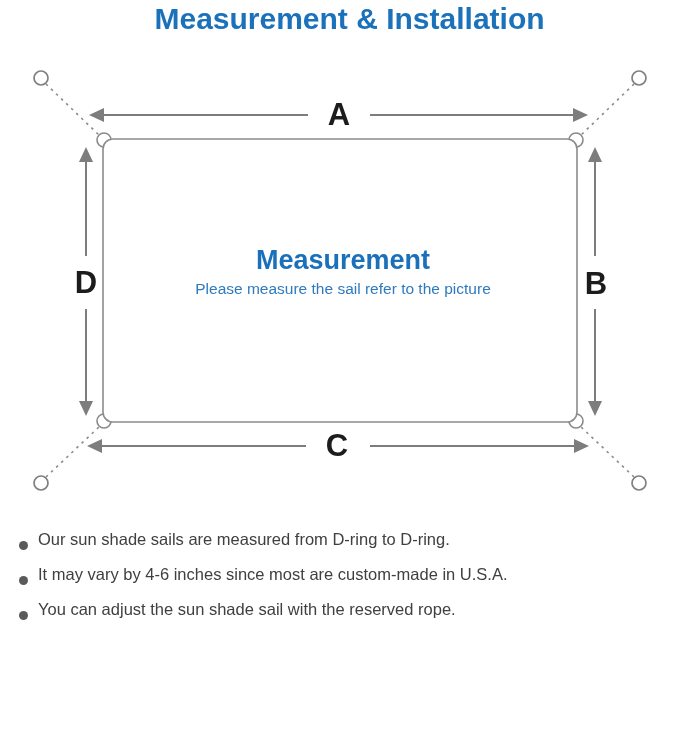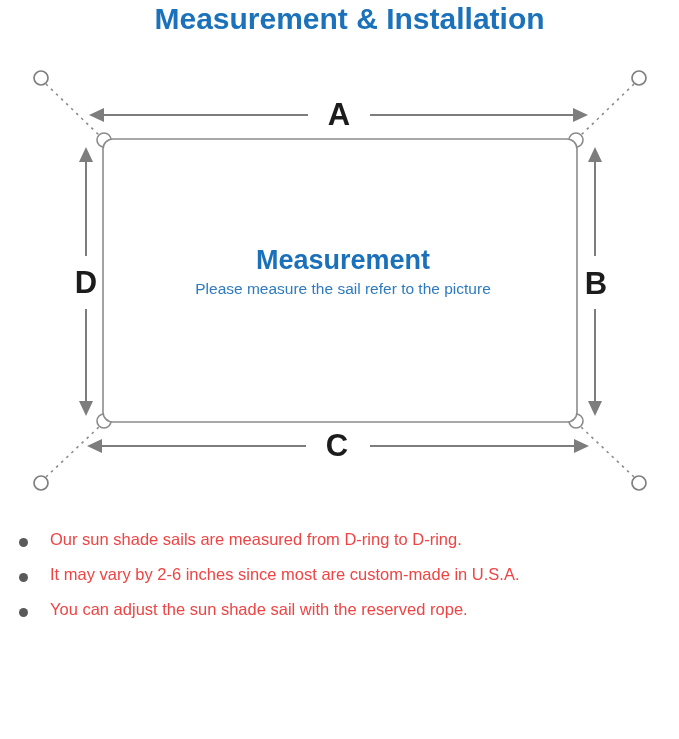--- a/index.html
+++ b/index.html
@@ -55,26 +55,25 @@
     top: 529px;
     left: 0;
     width: 679px;
     box-sizing: border-box;
     padding: 0 4px 0 19px;
     list-style: none;
     margin: 0;
   }
   .note-item {
     display: flex;
-    align-items: center;
+    align-items: flex-end;
     margin-bottom: 14px;
-    color: #ef4444;
+    color: #404040;
     font-size: 16.5px;
     line-height: 21px;
-    gap: 12px;
   }
   .bullet-dot {
     flex: 0 0 auto;
     width: 9px;
     height: 9px;
     border-radius: 50%;
     background: #5a5a5a;
     margin-top: 6px;
     margin-right: 10px;
   }
@@ -150,21 +149,21 @@
     <text class="center-subtitle" x="343" y="228" text-anchor="middle" dominant-baseline="central">Please measure the sail refer to the picture</text>
   </svg>
 
   <ul class="notes">
     <li class="note-item">
       <span class="bullet-dot"></span>
       <span class="note-text">Our sun shade sails are measured from D-ring to D-ring.</span>
     </li>
     <li class="note-item">
       <span class="bullet-dot"></span>
-      <span class="note-text">It may vary by 2-6 inches since most are custom-made in U.S.A.</span>
+      <span class="note-text">It may vary by 4-6 inches since most are custom-made in U.S.A.</span>
     </li>
     <li class="note-item">
       <span class="bullet-dot"></span>
       <span class="note-text">You can adjust the sun shade sail with the reserved rope.</span>
     </li>
   </ul>
 
 </div>
 
 </body></html>

